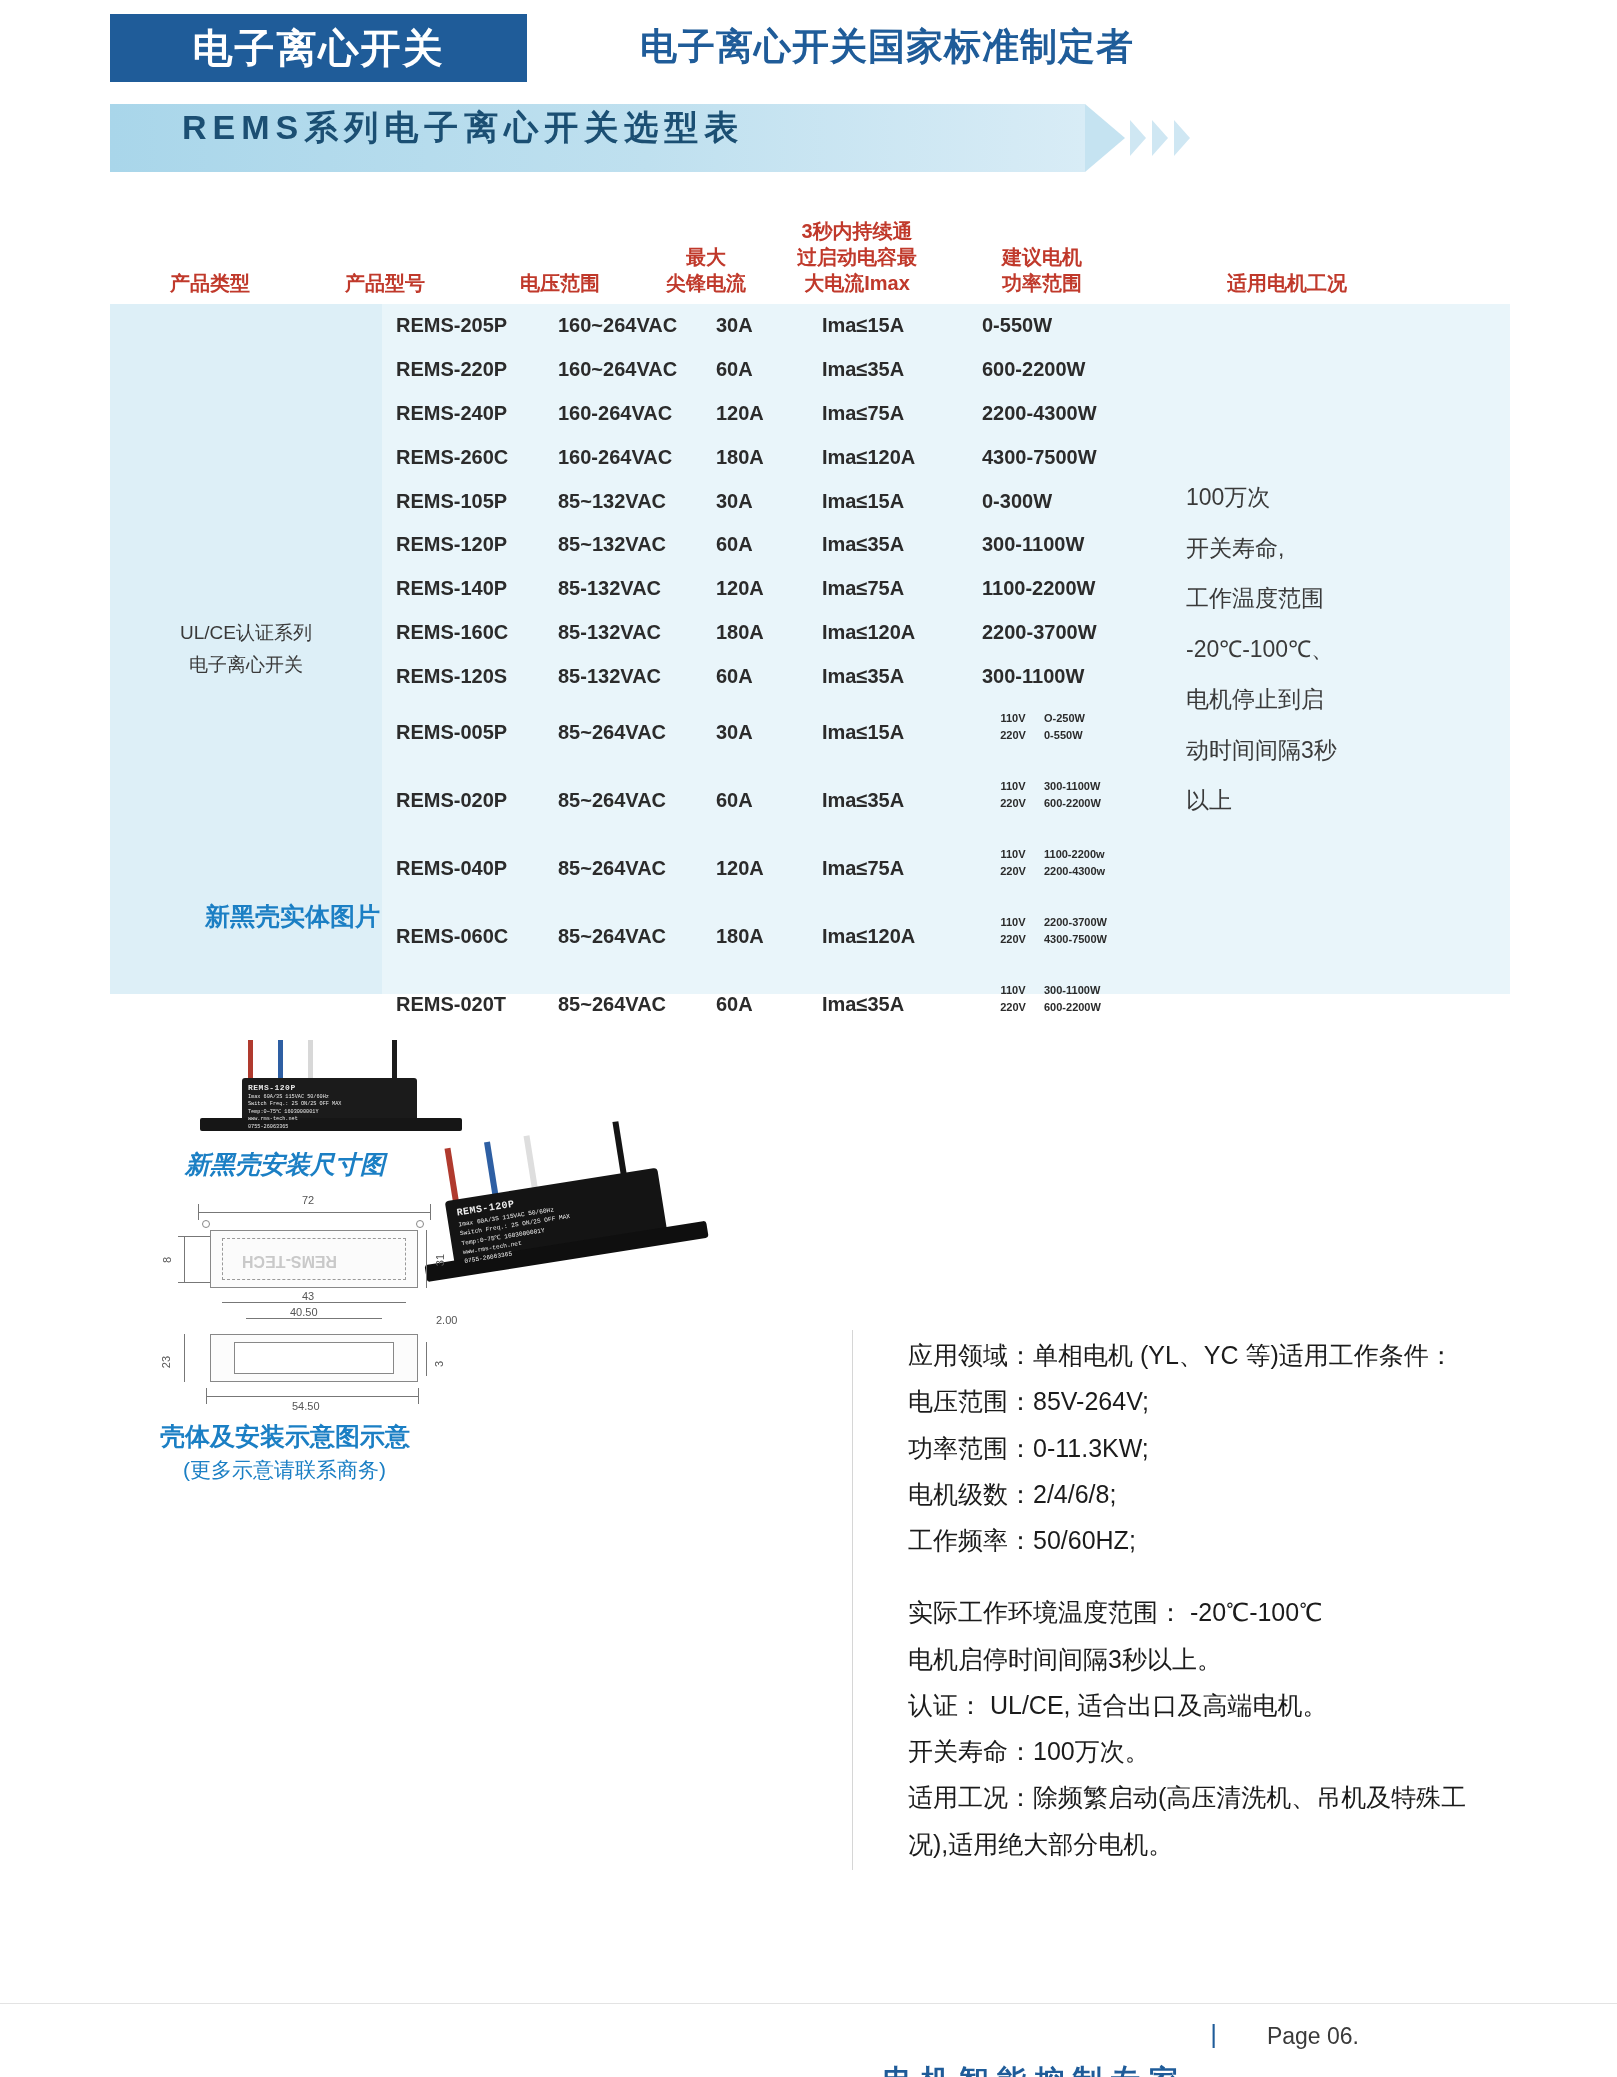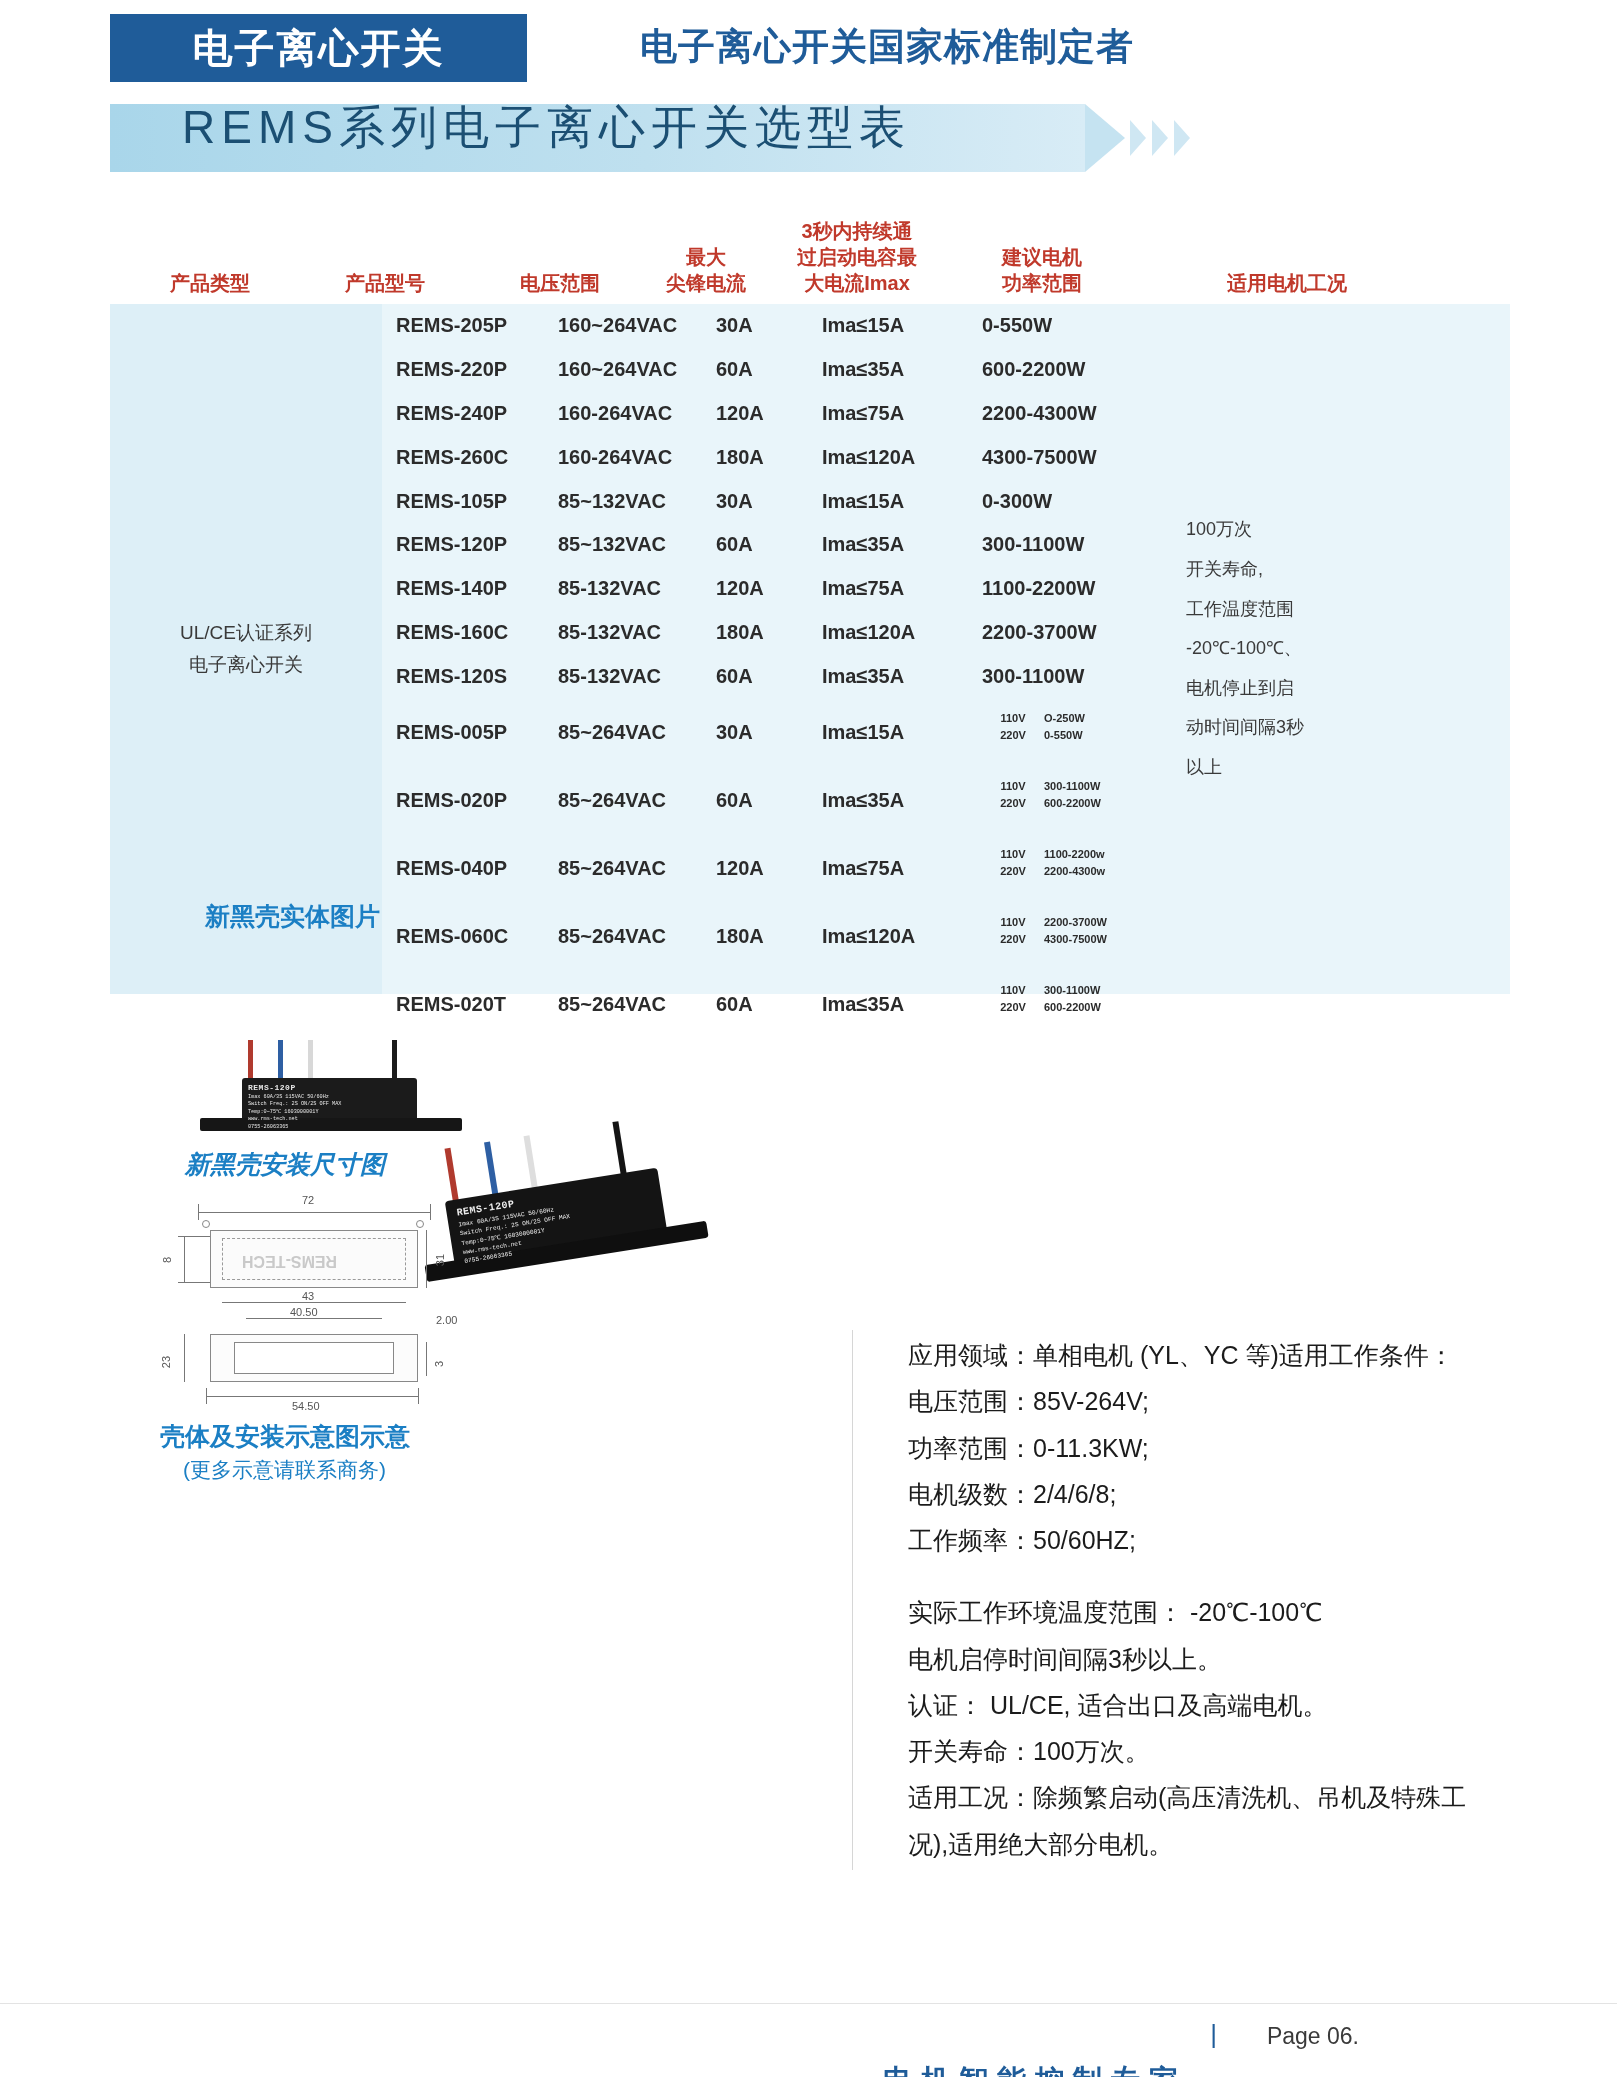--- a/index.html
+++ b/index.html
@@ -60,22 +60,22 @@
     width: 0; height: 0;
     border-top: 34px solid transparent;
     border-bottom: 34px solid transparent;
     border-left: 40px solid #c5e3f1;
   }
   .banner-text {
     position: absolute;
     left: 72px; top: 0;
     height: 48px;
     display: flex; align-items: center;
-    font-size: 46px;
-    font-weight: normal;
+    font-size: 34px;
+    font-weight: bold;
     letter-spacing: 6px;
     color: #1b4f73;
   }
   .chev {
     position: absolute;
     top: 16px;
     width: 0; height: 0;
     border-top: 18px solid transparent;
     border-bottom: 18px solid transparent;
     border-left: 16px solid #cfe7f3;
@@ -130,21 +130,21 @@
     line-height: 1.7;
     color: #3a3a3a;
   }
   .col-cond {
     position: absolute;
     left: 1050px; top: 0;
     width: 350px; height: 690px;
     display: flex;
     align-items: center;
     padding-left: 26px;
-    font-size: 18px;
+    font-size: 23px;
     line-height: 2.2;
     color: #3a3a3a;
   }
   .rows {
     position: absolute;
     left: 272px; top: 0;
     width: 778px;
     font-weight: bold;
   }
   .row {

